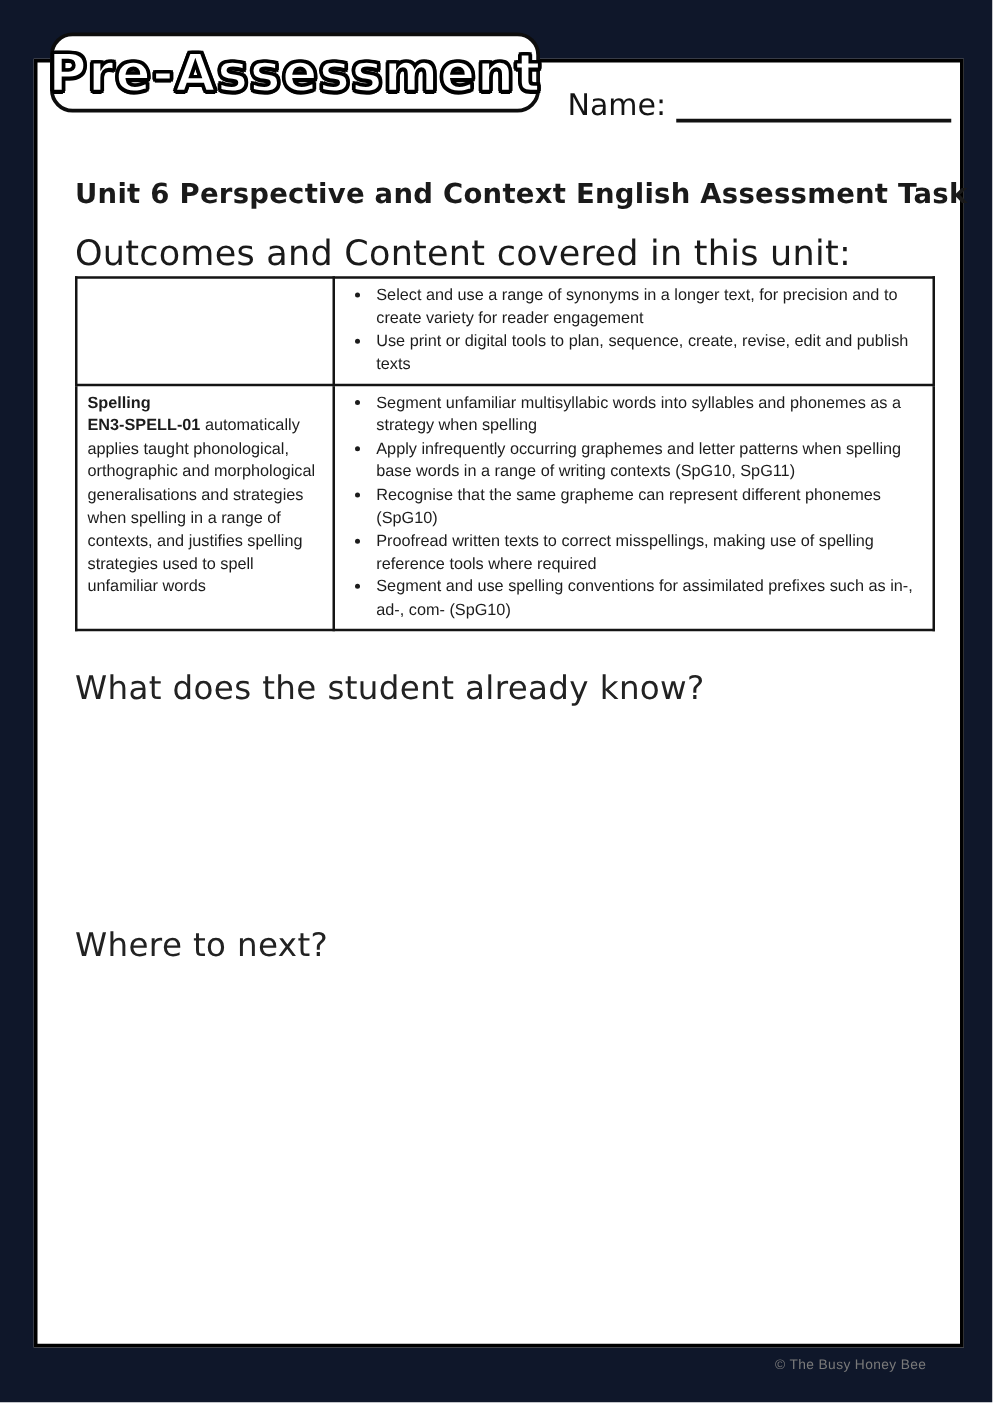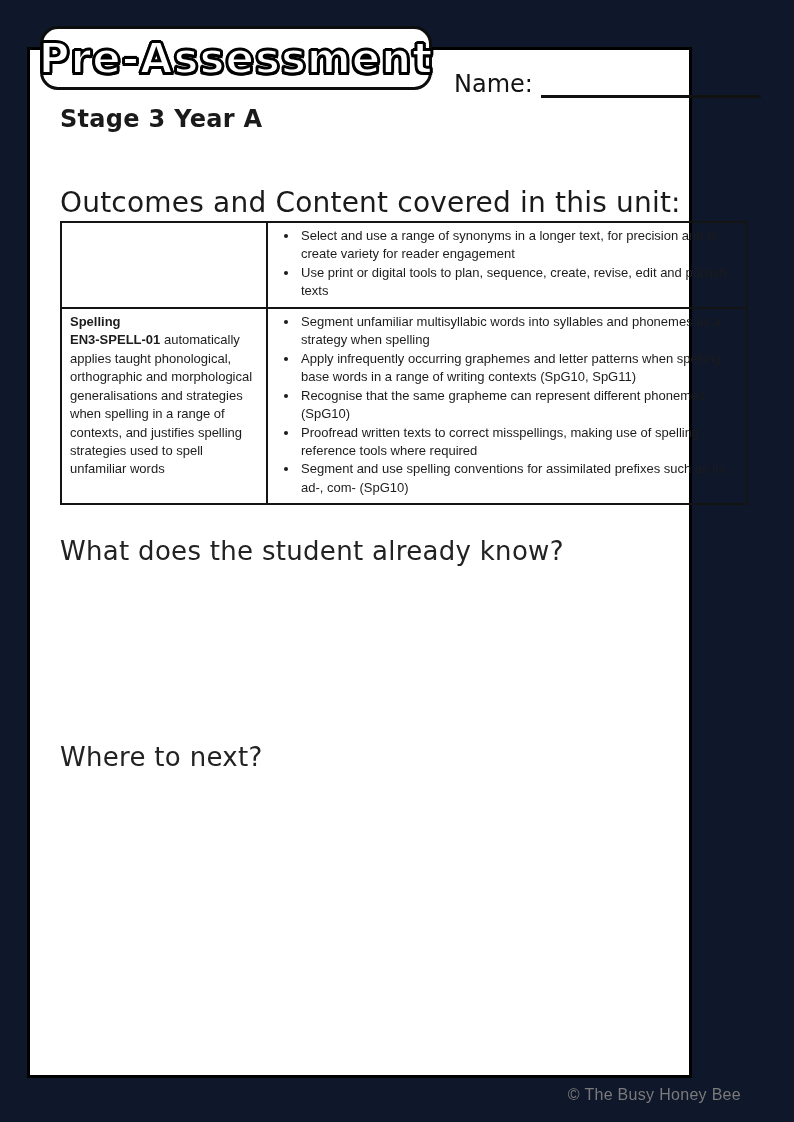--- a/index.html
+++ b/index.html
@@ -10,21 +10,21 @@
     height: 1122px;
     background: #0f172a;
     font-family: "Liberation Sans", sans-serif;
     color: #1a1a1a;
     overflow: hidden;
   }
   .frame {
     position: absolute;
     left: 27px;
     top: 47px;
-    width: 665px;
+    width: 744px;
     height: 1031px;
     border: 3px solid #000000;
     background: #ffffff;
   }
   .banner {
     position: absolute;
     left: 40px;
     top: 26px;
     width: 392px;
     height: 64px;
@@ -132,42 +132,42 @@
   }
   .q-know { top: 486px; }
   .q-next { top: 692px; }
   .footer {
     position: absolute;
     top: 1086px;
     left: 0;
     width: 741px;
     text-align: right;
     font-family: "Liberation Sans", sans-serif;
-    font-size: 16px;
+    font-size: 11px;
     color: #7a7a7a;
     letter-spacing: 0.3px;
   }
 </style>
 </head>
 <body>
 
 <div class="page">
 
   <div class="banner">
     <span class="banner-text">Pre-Assessment</span>
   </div>
 
   <div class="frame">
 
     <div class="name-row">
       <span>Name:</span>
       <span class="name-line"></span>
     </div>
 
-    <div class="h-stage">Stage 3 Year A</div>
+    <div class="h-unit">Unit 6 Perspective and Context English Assessment Task</div>
     <div class="h-outcomes">Outcomes and Content covered in this unit:</div>
 
     <table class="outcomes">
       <tbody>
         <tr class="row-first">
           <td class="col-outcome">
             <span class="outcome-title"></span>
             <span class="outcome-code"></span>
             <span></span>
           </td>

